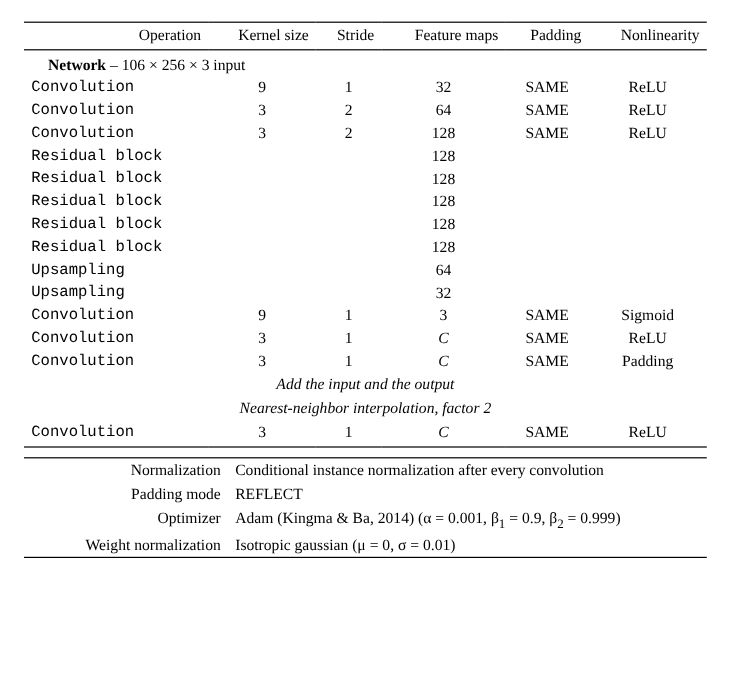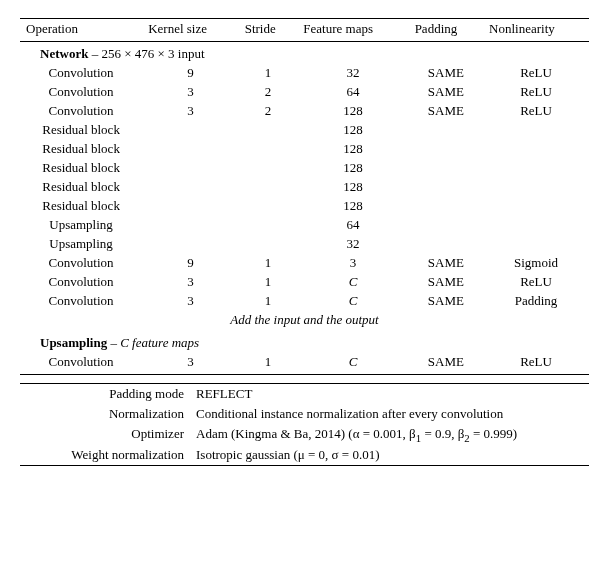--- a/index.html
+++ b/index.html
@@ -13,32 +13,33 @@
       padding: 18px 20px;
     }
     table {
       width: 100%;
       border-collapse: collapse;
       margin-bottom: 8px;
     }
     th {
       font-weight: normal;
       font-size: 13px;
-      text-align: left;
+      text-align: right;
       padding: 2px 6px 4px 6px;
       border-top: 1.5px solid #000;
       border-bottom: 1px solid #000;
     }
     td {
       padding: 1.5px 6px;
       text-align: center;
       vertical-align: middle;
     }
     td.op-col {
-      text-align: center;
+      text-align: left;
+      font-family: Liberation Mono, monospace;
     }
     .section-header td {
       text-align: left;
       font-weight: bold;
       padding-top: 4px;
       padding-bottom: 1px;
     }
     .section-header td span {
       font-weight: normal;
     }
@@ -79,21 +80,21 @@
       <th>Padding</th>
       <th>Nonlinearity</th>
     </tr>
   </thead>
   <tbody>
 
     <tr class="section-header">
       <td colspan="6" style="padding-left:20px;">
         <strong>Network</strong>
         <span> – </span>
-        <span>256 × 476 × 3 input</span>
+        <span>106 × 256 × 3 input</span>
       </td>
     </tr>
 
     <tr>
       <td class="op-col">Convolution</td>
       <td>9</td>
       <td>1</td>
       <td>32</td>
       <td>SAME</td>
       <td>ReLU</td>
@@ -194,49 +195,47 @@
       <td class="italic">C</td>
       <td>SAME</td>
       <td>Padding</td>
     </tr>
     <tr>
       <td colspan="6" style="text-align:center; font-style:italic; padding:2px 0;">
         <span>Add the input and the output</span>
       </td>
     </tr>
 
-    <tr class="section-header">
-      <td colspan="6" style="padding-left:20px; padding-top:5px;">
-        <strong>Upsampling</strong>
-        <span> – </span>
-        <span class="italic">C feature maps</span>
+    <tr>
+      <td colspan="6" style="text-align:center; font-style:italic; padding:2px 0;">
+        <span>Nearest-neighbor interpolation, factor 2</span>
       </td>
     </tr>
     <tr class="last-main-row">
       <td class="op-col">Convolution</td>
       <td>3</td>
       <td>1</td>
       <td class="italic">C</td>
       <td>SAME</td>
       <td>ReLU</td>
     </tr>
   </tbody>
 </table>
 
 <table class="info-table">
   <tbody>
     <tr>
+      <td class="label-col">Normalization</td>
+      <td>Conditional instance normalization after every convolution</td>
+    </tr>
+    <tr>
       <td class="label-col">Padding mode</td>
       <td>REFLECT</td>
     </tr>
     <tr>
-      <td class="label-col">Normalization</td>
-      <td>Conditional instance normalization after every convolution</td>
-    </tr>
-    <tr>
       <td class="label-col">Optimizer</td>
       <td>Adam (Kingma &amp; Ba, 2014) (α = 0.001, β<sub>1</sub> = 0.9, β<sub>2</sub> = 0.999)</td>
     </tr>
     <tr>
       <td class="label-col">Weight normalization</td>
       <td>Isotropic gaussian (μ = 0, σ = 0.01)</td>
     </tr>
   </tbody>
 </table>
 

